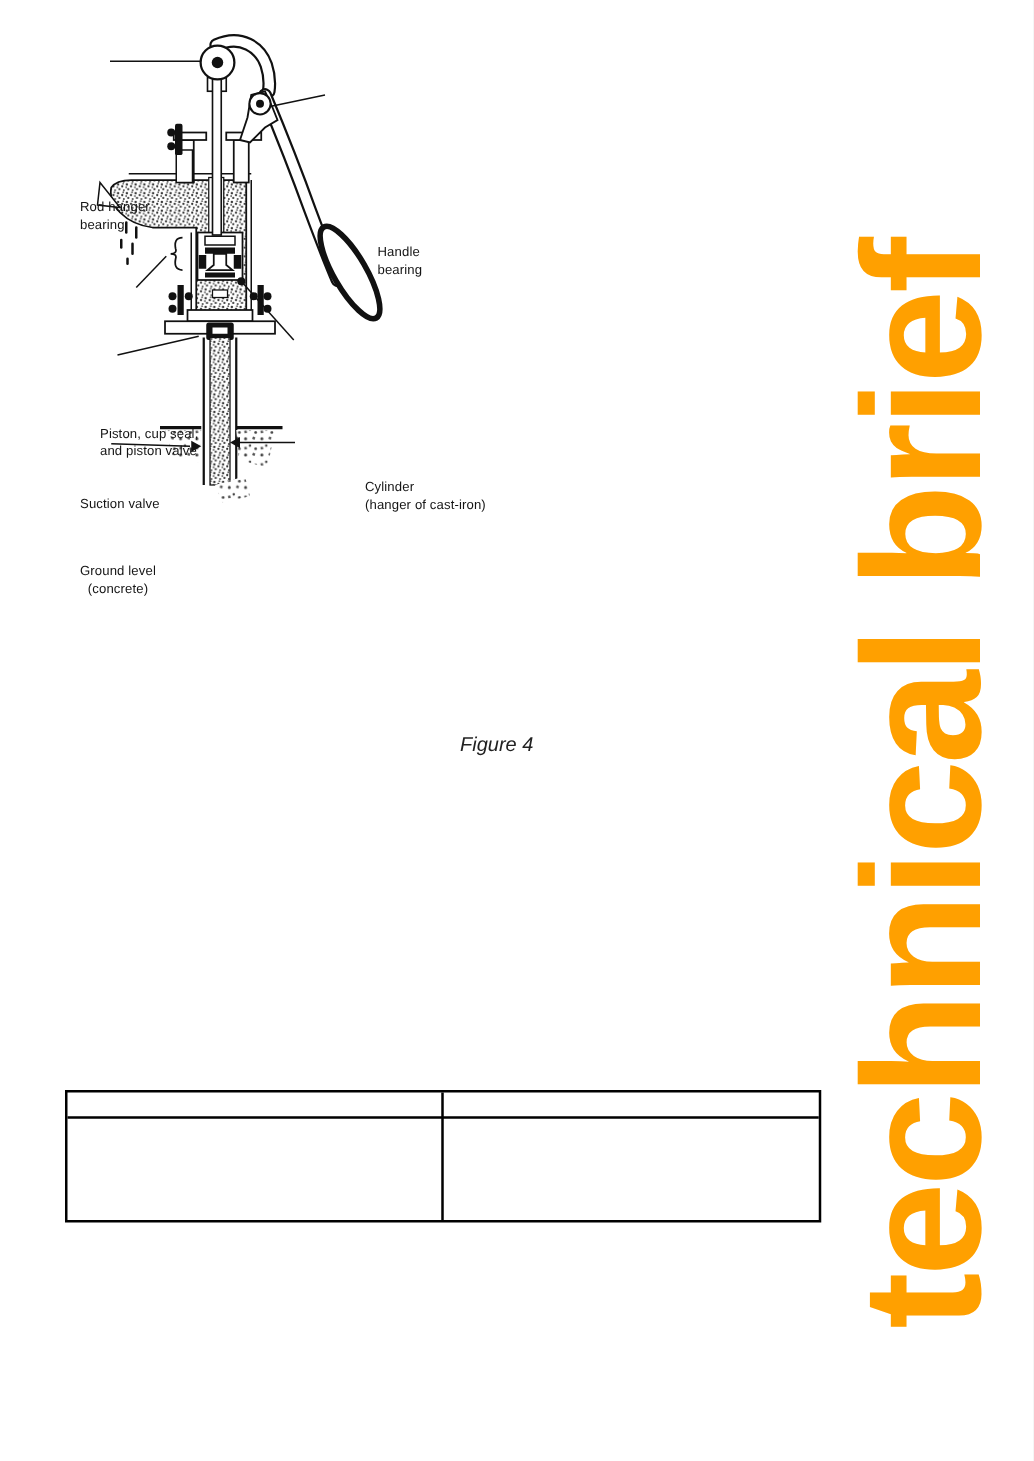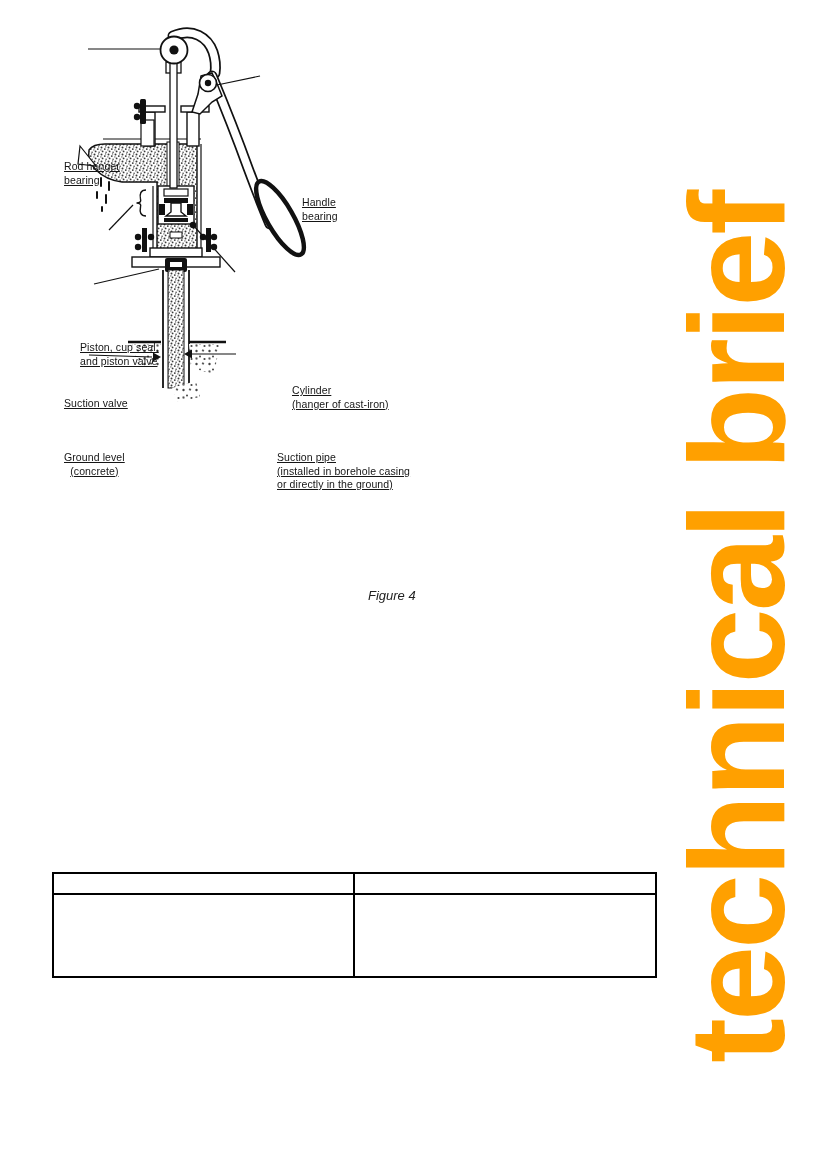--- a/index.html
+++ b/index.html
@@ -4,26 +4,26 @@
 <style>
   html,body{margin:0;padding:0;background:#e8e8e8;}
   .page{
     position:relative;width:827px;height:1169px;margin:0 auto;
     background:#ffffff;overflow:hidden;
     font-family:"Liberation Sans","DejaVu Sans",sans-serif;color:#1a1a1a;
   }
   
   .figure-area{position:absolute;left:0;top:0;width:660px;height:620px;}
   .diagram-svg{position:absolute;left:0;top:0;}
-  .lbl{position:absolute;font-size:10.5px;line-height:13.5px;color:#151515;letter-spacing:.1px;text-decoration:underline;}
+  .lbl{position:absolute;font-size:10.5px;line-height:13.5px;color:#151515;letter-spacing:.1px;}
   .lbl .ln{white-space:nowrap;}
   .lbl.small{font-size:9.5px;line-height:12.6px;}
   .figure-caption{
     position:absolute;left:368px;top:588px;
-    font-style:italic;font-size:13px;color:#222;
+    font-style:italic;font-size:16px;color:#222;
     font-family:"Liberation Sans","DejaVu Sans",sans-serif;
   }
   
   .data-table{
     position:absolute;left:52px;top:872px;width:605px;height:106px;
     border:2px solid #000;box-sizing:border-box;background:#fff;
   }
   .data-table .hrow{position:absolute;left:0;top:0;right:0;height:21px;border-bottom:2px solid #000;box-sizing:border-box;}
   .data-table .vdiv{position:absolute;left:299px;top:0;bottom:0;width:2px;background:#000;}
   .data-table .cell{position:absolute;font-size:10px;color:#111;padding:3px 5px;box-sizing:border-box;}
@@ -211,25 +211,20 @@
 
     <div class="lbl" style="left:64px;top:397px;">
       <div class="ln">Suction valve</div>
     </div>
 
     <div class="lbl" style="left:64px;top:451px;text-align:center;">
       <div class="ln">Ground level</div>
       <div class="ln">(concrete)</div>
     </div>
 
-    <div class="lbl" style="left:277px;top:451px;">
-      <div class="ln">Suction pipe</div>
-      <div class="ln">(installed in borehole casing</div>
-      <div class="ln">or directly in the ground)</div>
-    </div>
 
     <div class="figure-caption">Figure 4</div>
   </div>
 
   <div class="data-table">
     <div class="hrow"></div>
     <div class="vdiv"></div>
     <div class="cell h1"></div>
     <div class="cell h2"></div>
     <div class="cell b1"></div>

